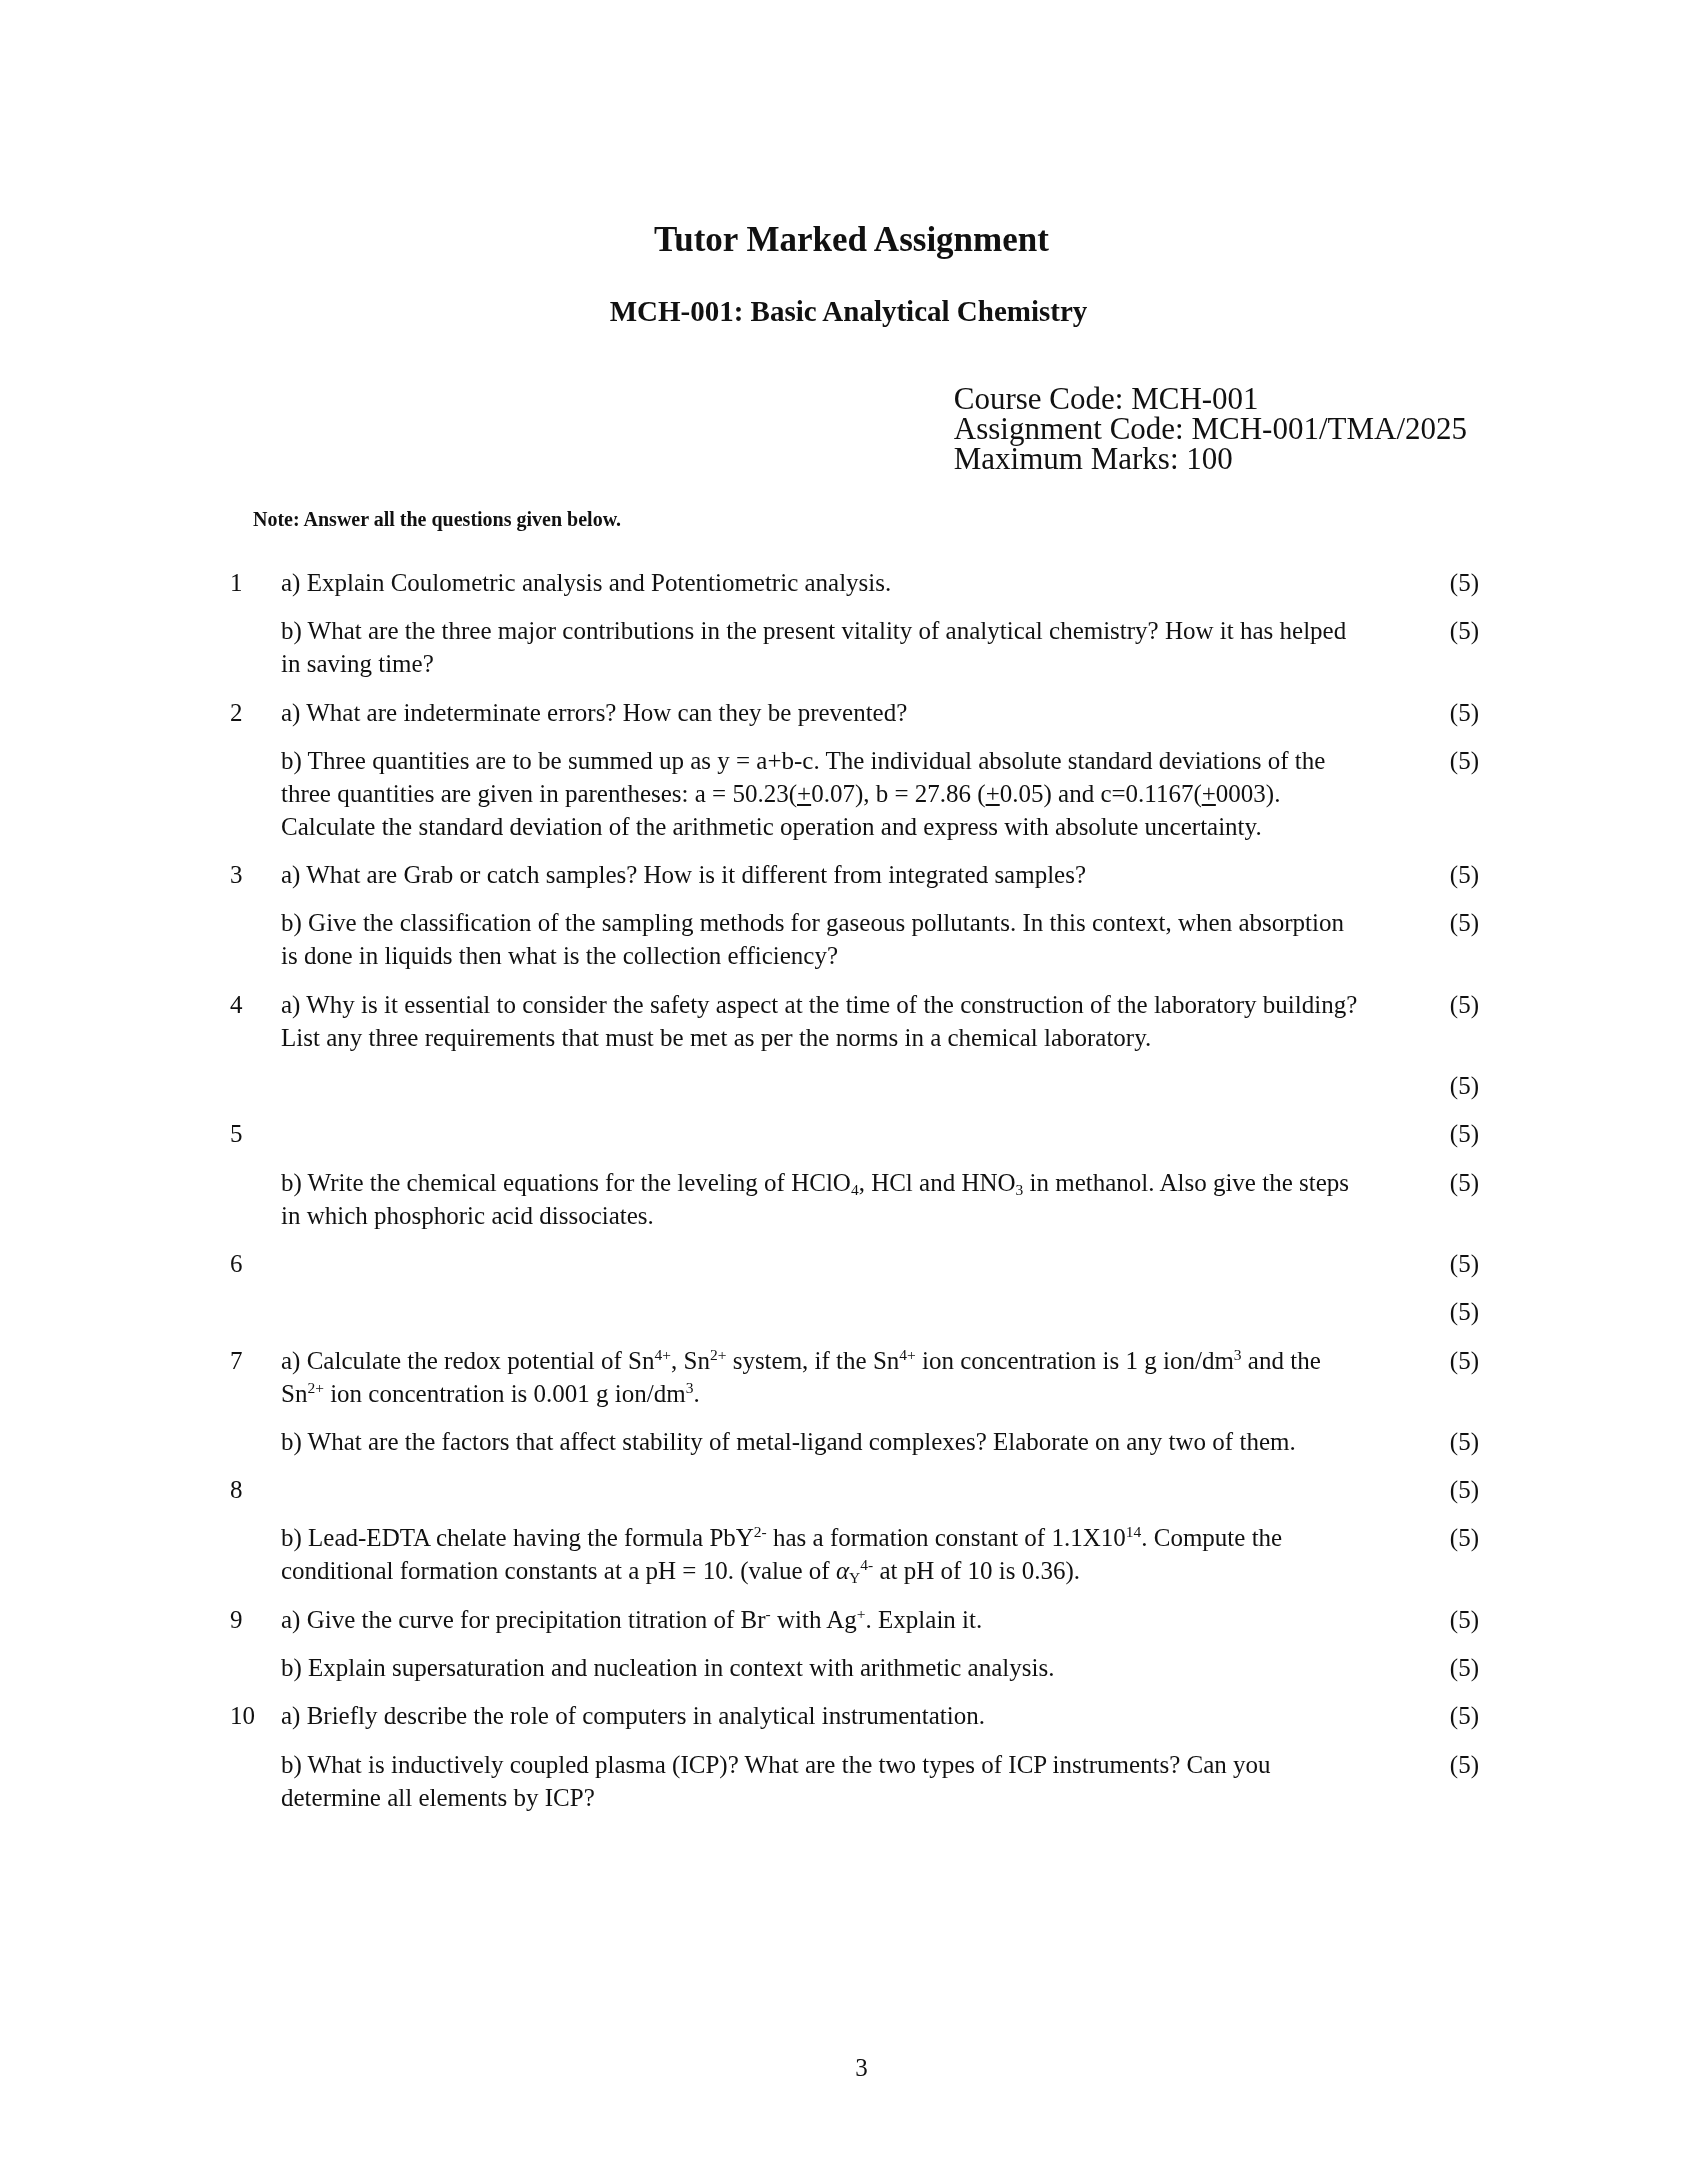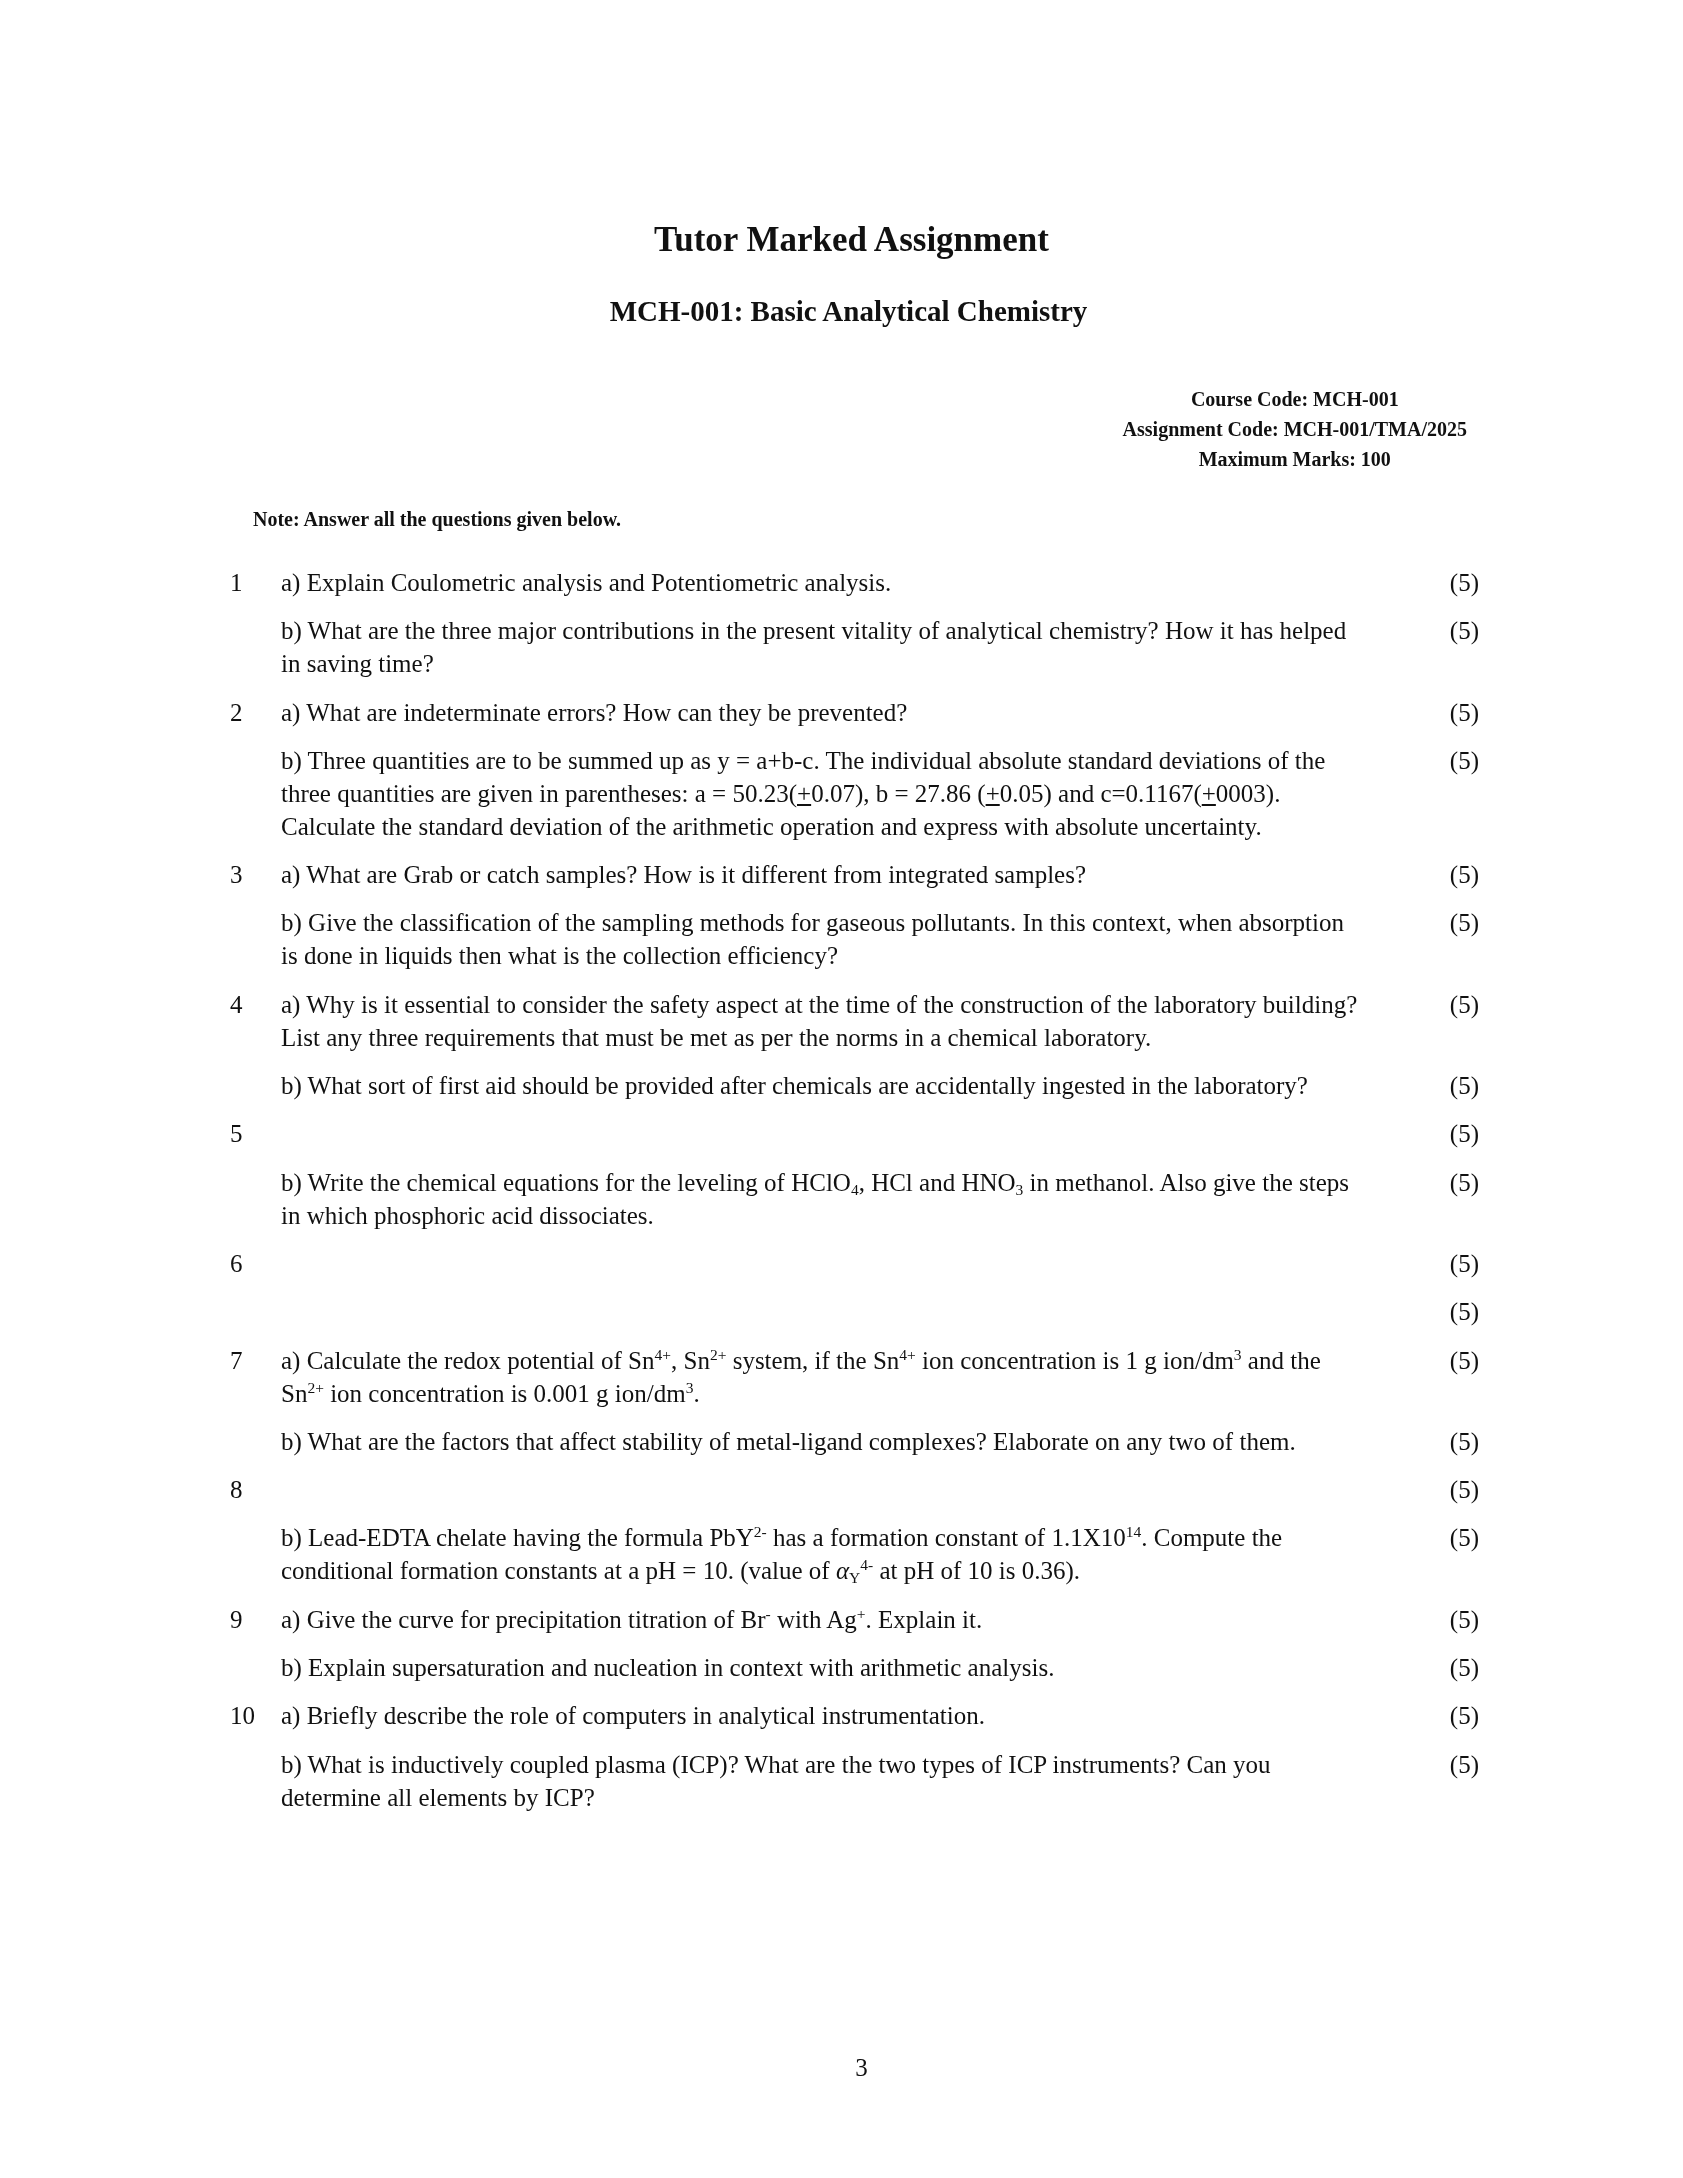--- a/index.html
+++ b/index.html
@@ -30,23 +30,23 @@
       top: 294px;
       text-align: center;
       font-weight: bold;
       font-size: 29px;
       line-height: 34px;
     }
     .meta {
       position: absolute;
       right: 216px;
       top: 384px;
-      text-align: center;
-      font-weight: bold;
-      font-size: 20px;
+      text-align: left;
+      font-weight: normal;
+      font-size: 31px;
       line-height: 30px;
     }
     .meta div { white-space: nowrap; }
     .note {
       position: absolute;
       left: 253px;
       top: 505px;
       font-weight: bold;
       font-size: 20px;
       line-height: 28px;
@@ -145,21 +145,20 @@
     <div class="q-marks">(5)</div>
   </div>
 
   <div class="q-row">
     <div class="q-num">4</div>
     <div class="q-text">a) Why is it essential to consider the safety aspect at the time of the construction of the laboratory building? List any three requirements that must be met as per the norms in a chemical laboratory.</div>
     <div class="q-marks">(5)</div>
   </div>
   <div class="q-row">
     <div class="q-num"></div>
-    <div class="q-text">b) What sort of first aid should be provided after chemicals are accidentally ingested in the laboratory?</div>
     <div class="q-marks">(5)</div>
   </div>
 
   <div class="q-row">
     <div class="q-num">5</div>
     <div class="q-marks">(5)</div>
   </div>
   <div class="q-row">
     <div class="q-num"></div>
     <div class="q-text"><span>b) Write the chemical equations for the leveling of HClO</span><sub>4</sub><span>, HCl and HNO</span><sub>3</sub><span> in methanol. Also give the steps in which phosphoric acid dissociates.</span></div>

